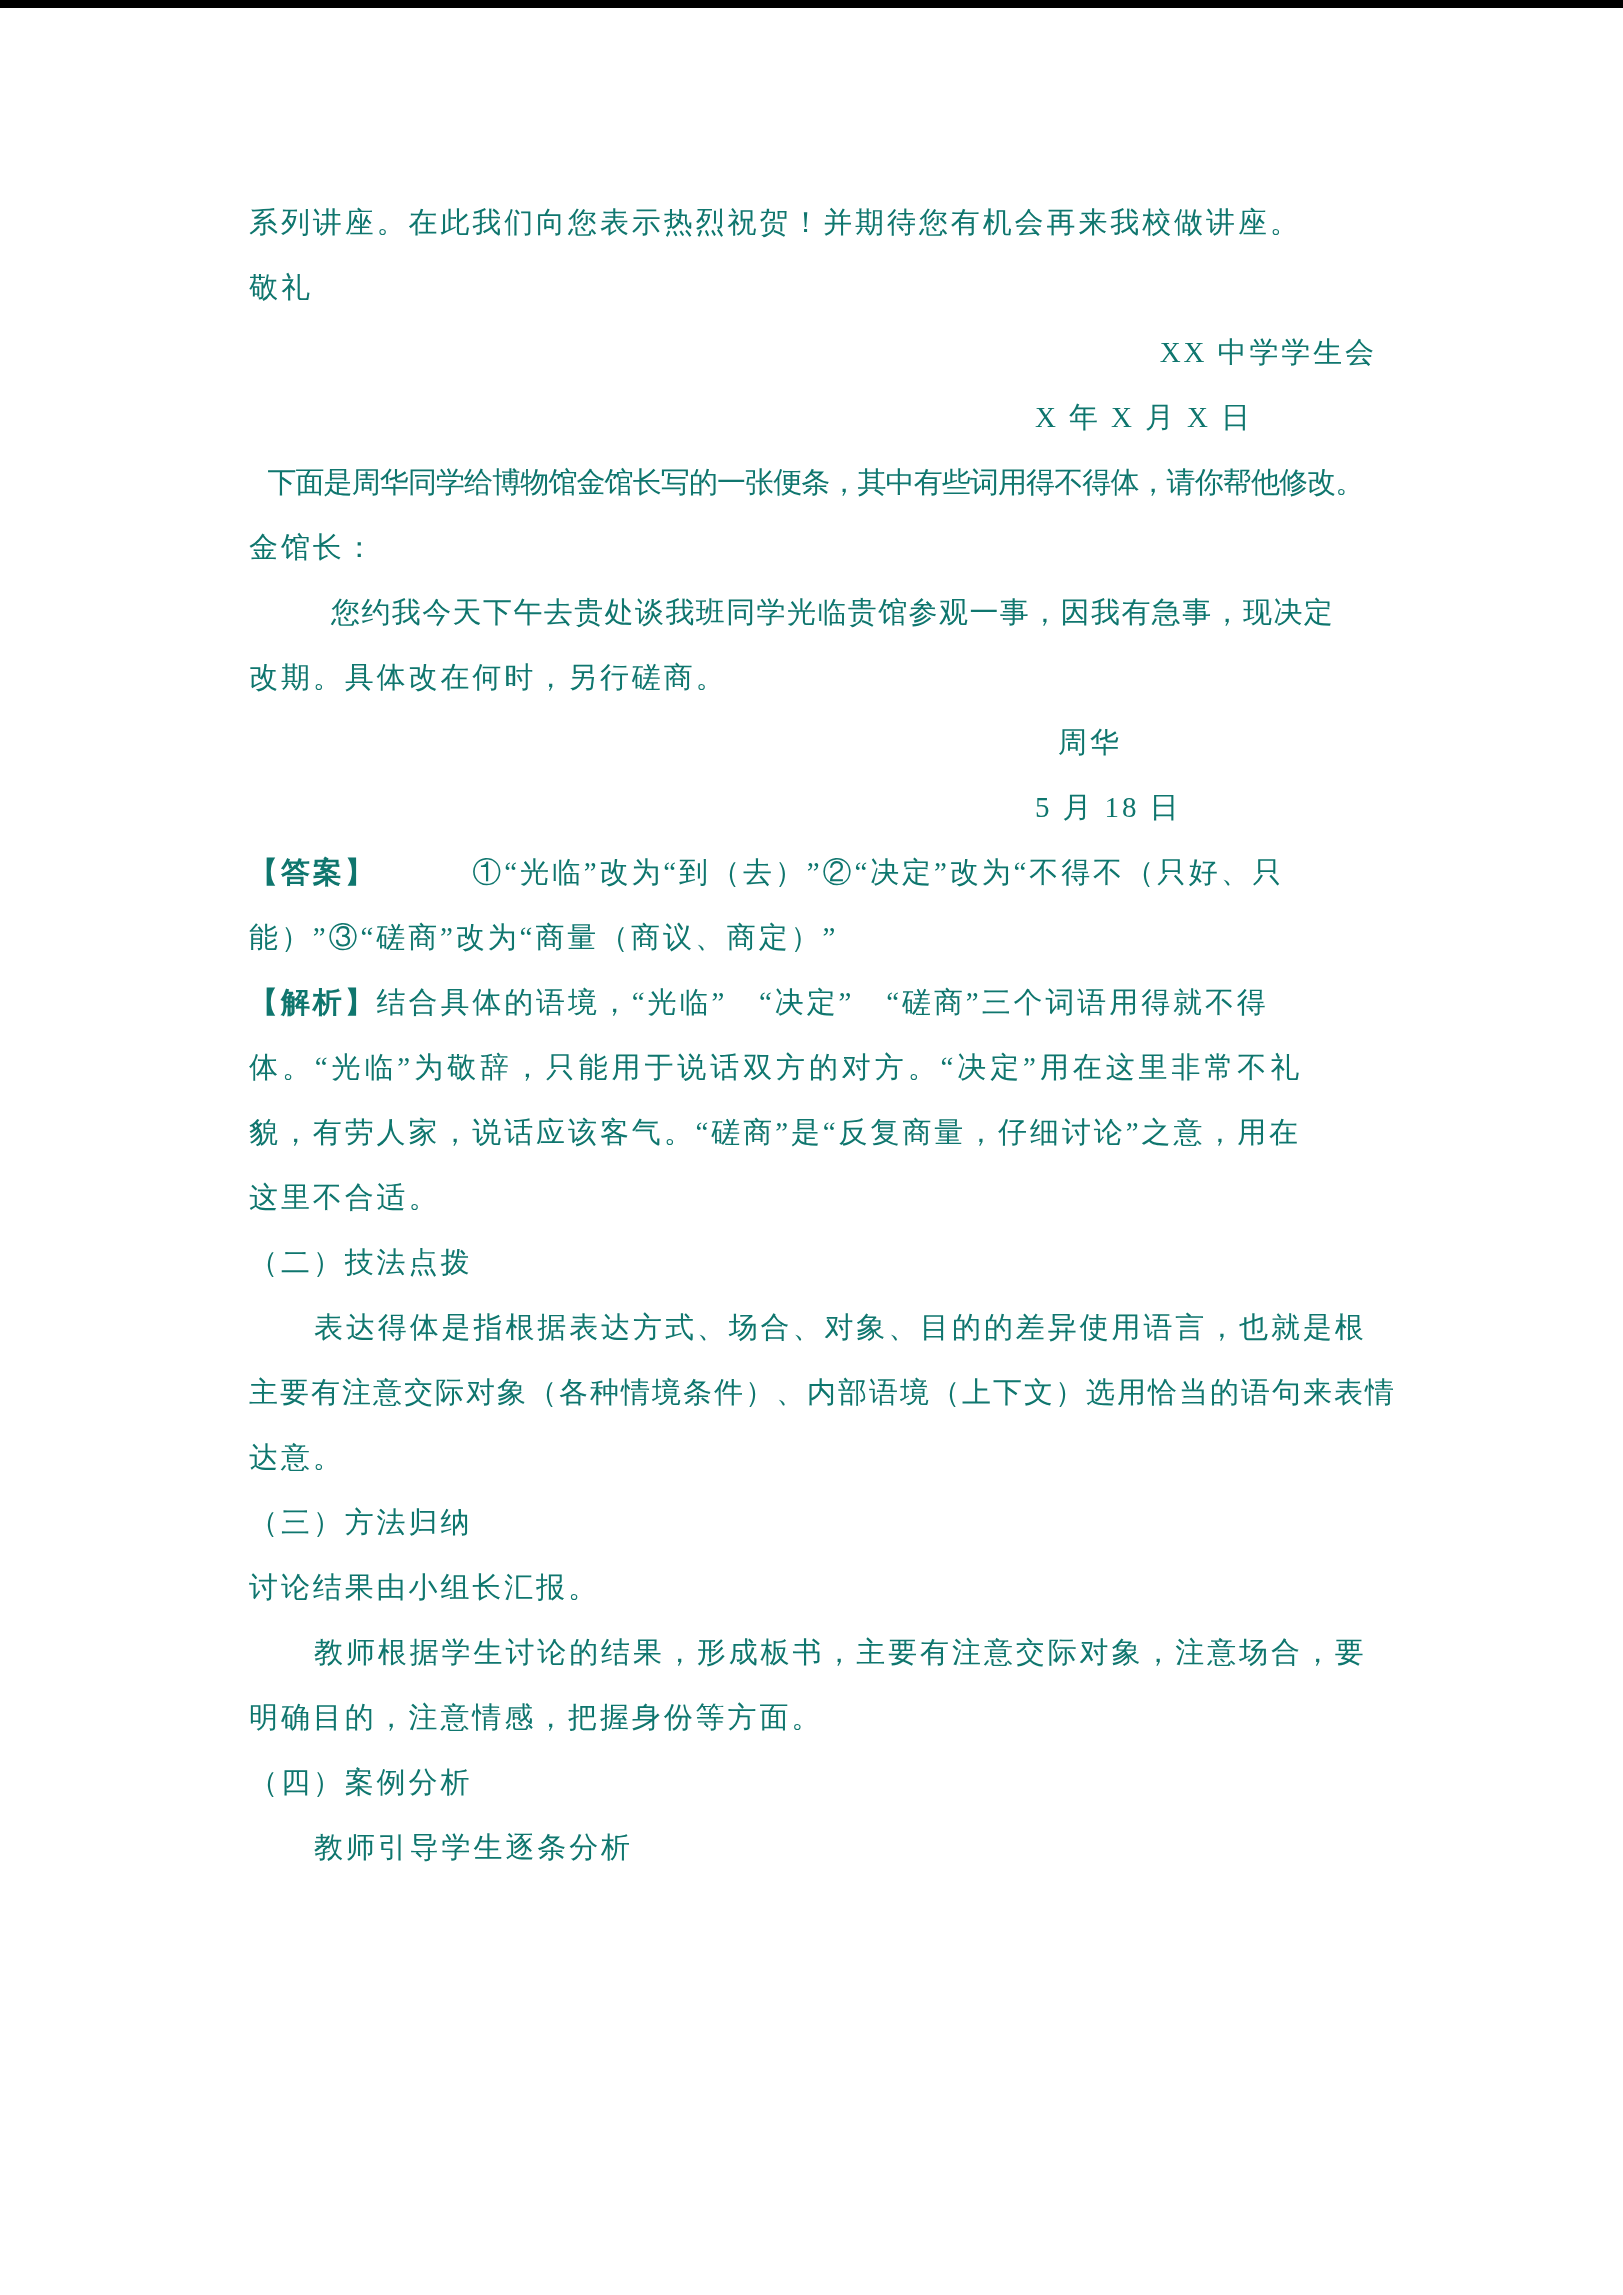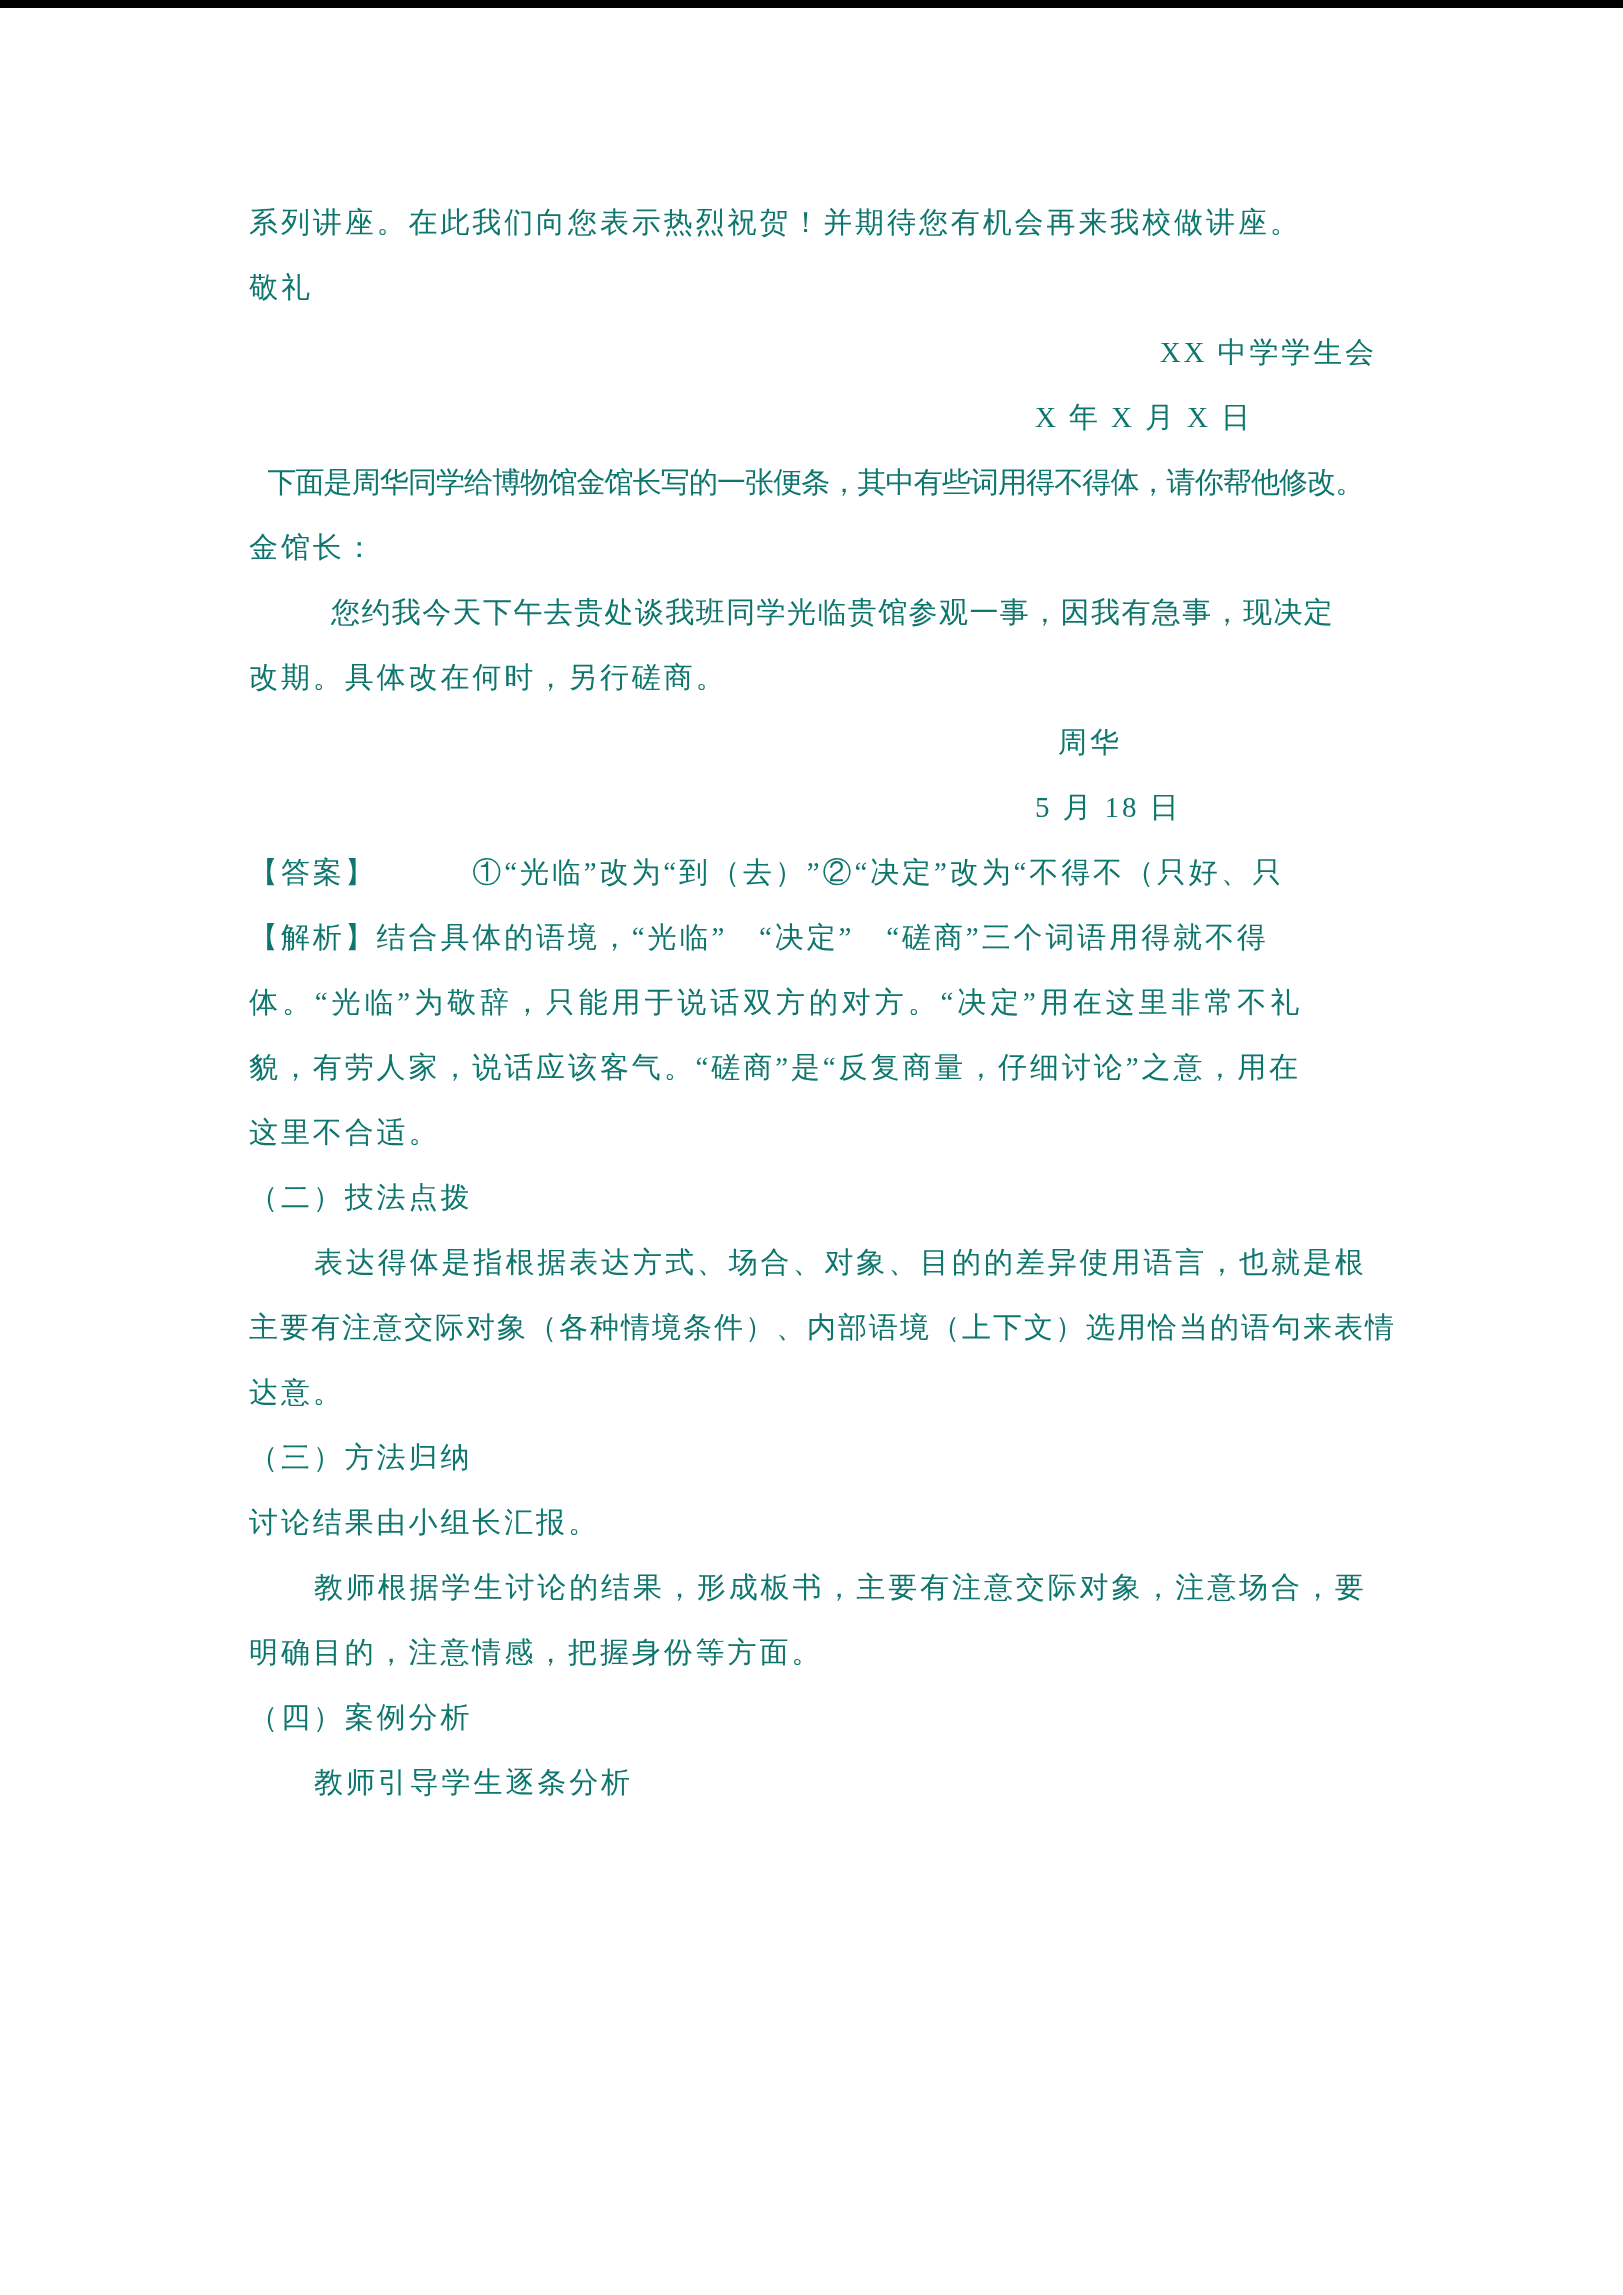--- a/index.html
+++ b/index.html
@@ -30,21 +30,21 @@
     font-size: 29px;
     letter-spacing: 2.9px;
     color: #0f766e;
   }
   .line {
     height: 65px;
     line-height: 65px;
     white-space: nowrap;
     box-sizing: border-box;
   }
-  .b { font-weight: normal; }
+  .b { font-weight: bold; }
   
   .i-cc  { padding-left: 58px; }   
   .i-sp  { padding-left: 18.4px; }   
   .i-p   { padding-left: 82px; }  
   .i-2em { padding-left: 65px; }   
   
   .sig-a { padding-left: 774px; text-align: right; } 
   .sig-b { padding-left: 786px; } 
   .sig-c { padding-left: 809px; } 
   
@@ -65,20 +65,21 @@
   <div class="line sig-b">X 年 X 月 X 日</div>
   <div class="line i-sp ls-a">下面是周华同学给博物馆金馆长写的一张便条，其中有些词用得不得体，请你帮他修改。</div>
   <div class="line">金馆长：</div>
   <div class="line i-p ls-b">您约我今天下午去贵处谈我班同学光临贵馆参观一事，因我有急事，现决定</div>
   <div class="line">改期。具体改在何时，另行磋商。</div>
   <div class="line sig-c">周华</div>
   <div class="line sig-b">5 月 18 日</div>
   <div class="line">
     <span class="b">【答案】</span><span>　　　①“光临”改为“到（去）”②“决定”改为“不得不（只好、只</span>
   </div>
+  <div class="line">能）”③“磋商”改为“商量（商议、商定）”</div>
   <div class="line">
     <span class="b">【解析】</span><span>结合具体的语境，“光临”　“决定”　“磋商”三个词语用得就不得</span>
   </div>
   <div class="line ls-d">体。“光临”为敬辞，只能用于说话双方的对方。“决定”用在这里非常不礼</div>
   <div class="line">貌，有劳人家，说话应该客气。“磋商”是“反复商量，仔细讨论”之意，用在</div>
   <div class="line">这里不合适。</div>
   <div class="line">（二）技法点拨</div>
   <div class="line i-2em">表达得体是指根据表达方式、场合、对象、目的的差异使用语言，也就是根</div>
   <div class="line ls-c">主要有注意交际对象（各种情境条件）、内部语境（上下文）选用恰当的语句来表情</div>
   <div class="line">达意。</div>

